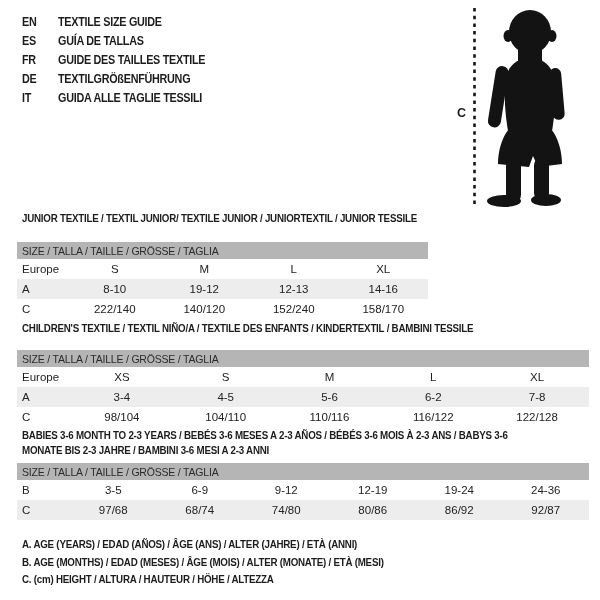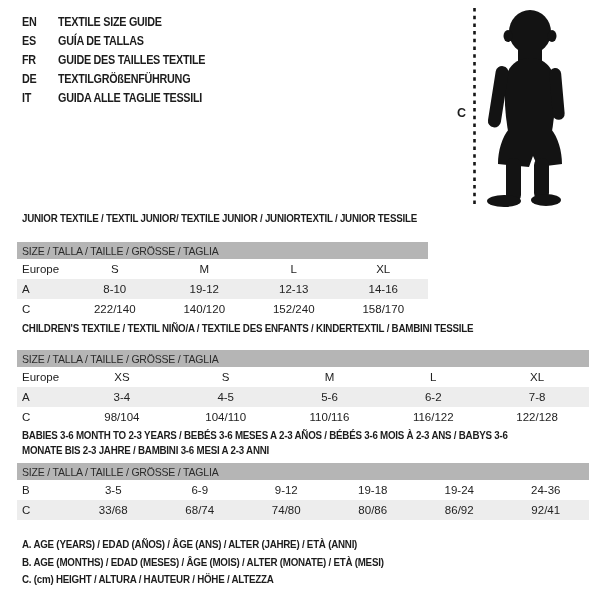--- a/index.html
+++ b/index.html
@@ -196,32 +196,32 @@
       <tr>
         <th colspan="7">SIZE / TALLA / TAILLE / GRÖSSE / TAGLIA</th>
       </tr>
     </thead>
     <tbody>
       <tr>
         <td class="lab">B</td>
         <td>3-5</td>
         <td>6-9</td>
         <td>9-12</td>
-        <td>19-18</td>
+        <td>12-19</td>
         <td>19-24</td>
         <td>24-36</td>
       </tr>
       <tr>
         <td class="lab">C</td>
-        <td>33/68</td>
+        <td>97/68</td>
         <td>68/74</td>
         <td>74/80</td>
         <td>80/86</td>
         <td>86/92</td>
-        <td>92/41</td>
+        <td>92/87</td>
       </tr>
     </tbody>
   </table>
 
   <section class="footnotes">
     <div class="fn">A. AGE (YEARS) / EDAD (AÑOS) / ÂGE (ANS) / ALTER (JAHRE) / ETÀ (ANNI)</div>
     <div class="fn">B. AGE (MONTHS) / EDAD (MESES) / ÂGE (MOIS) / ALTER (MONATE) / ETÀ (MESI)</div>
     <div class="fn">C. (cm) HEIGHT / ALTURA / HAUTEUR / HÖHE / ALTEZZA</div>
   </section>
 

